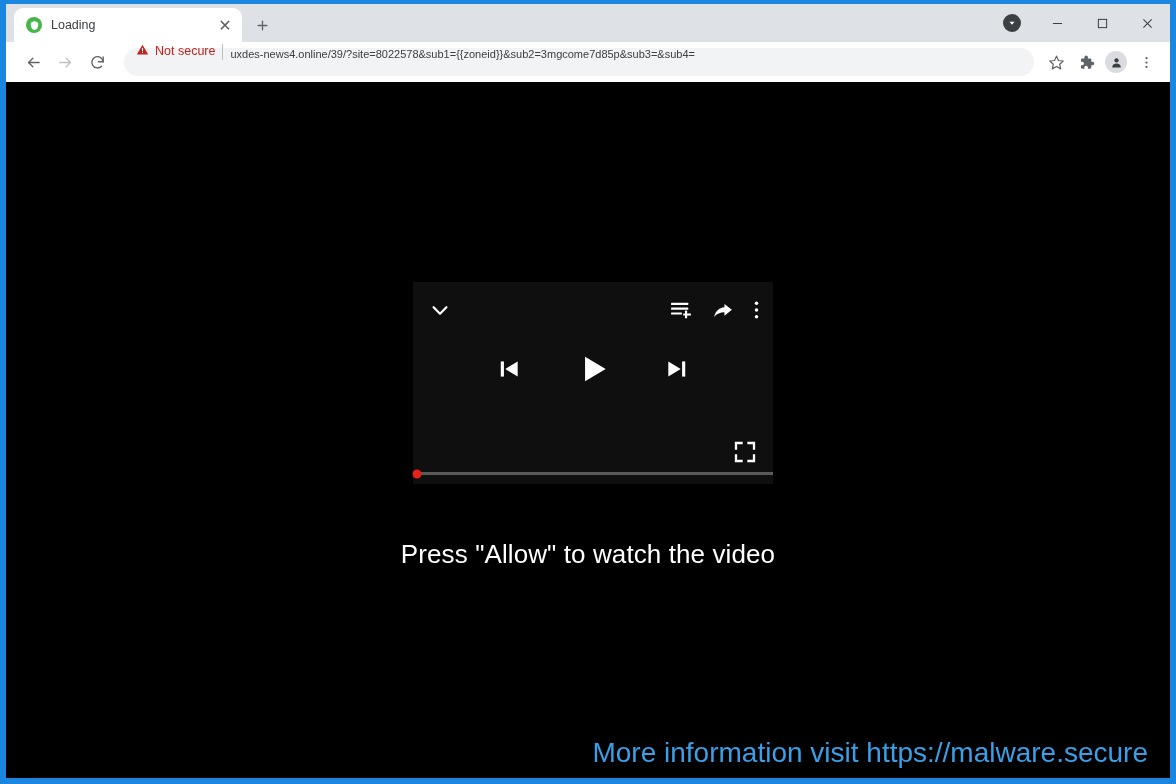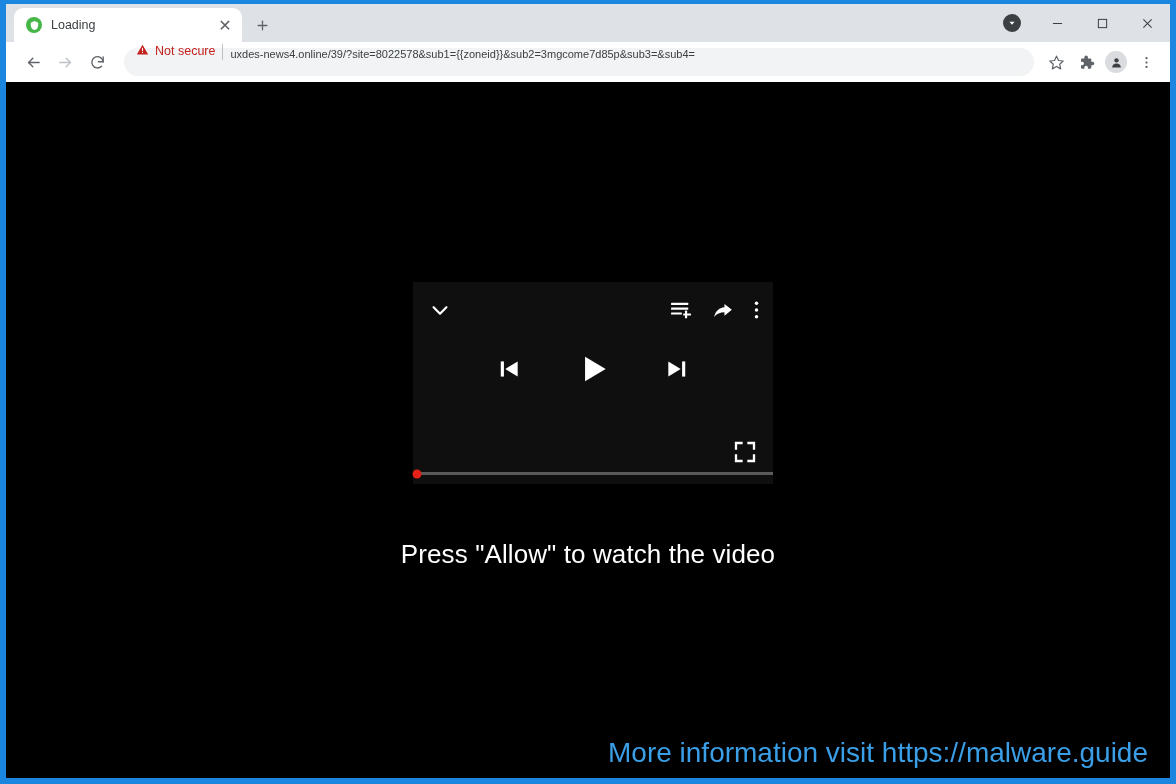--- a/index.html
+++ b/index.html
@@ -467,17 +467,17 @@
           </svg>
         </span>
 
         <div id="progress-bar-track">
           <span id="progress-scrubber"></span>
         </div>
       </div>
 
       <div id="allow-message">Press "Allow" to watch the video</div>
 
-      <div id="watermark">More information visit https://malware.guide</div>
+      <div id="watermark">More information visit https://malware.secure</div>
     </div>
 
   </div>
 </div>
 
 </body></html>

